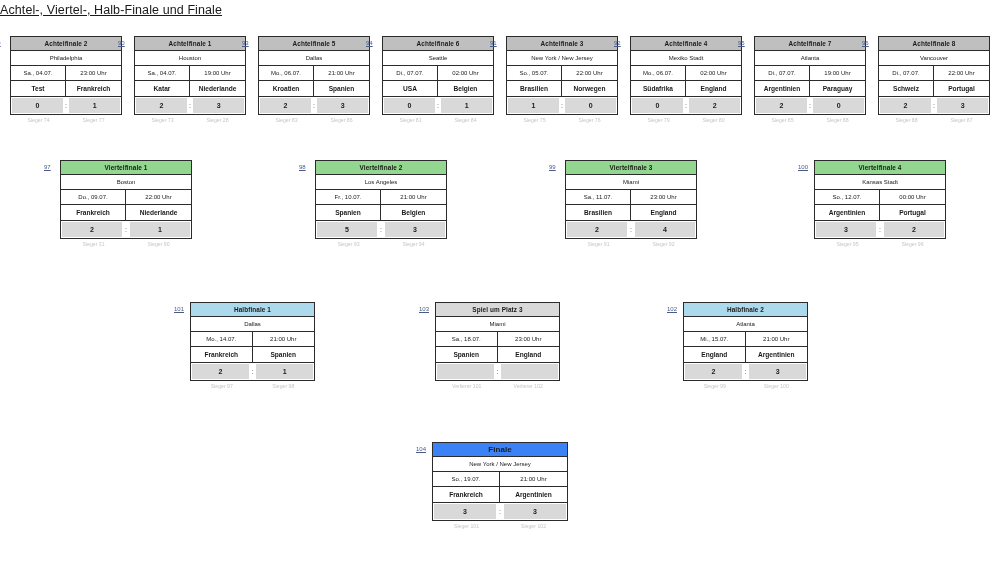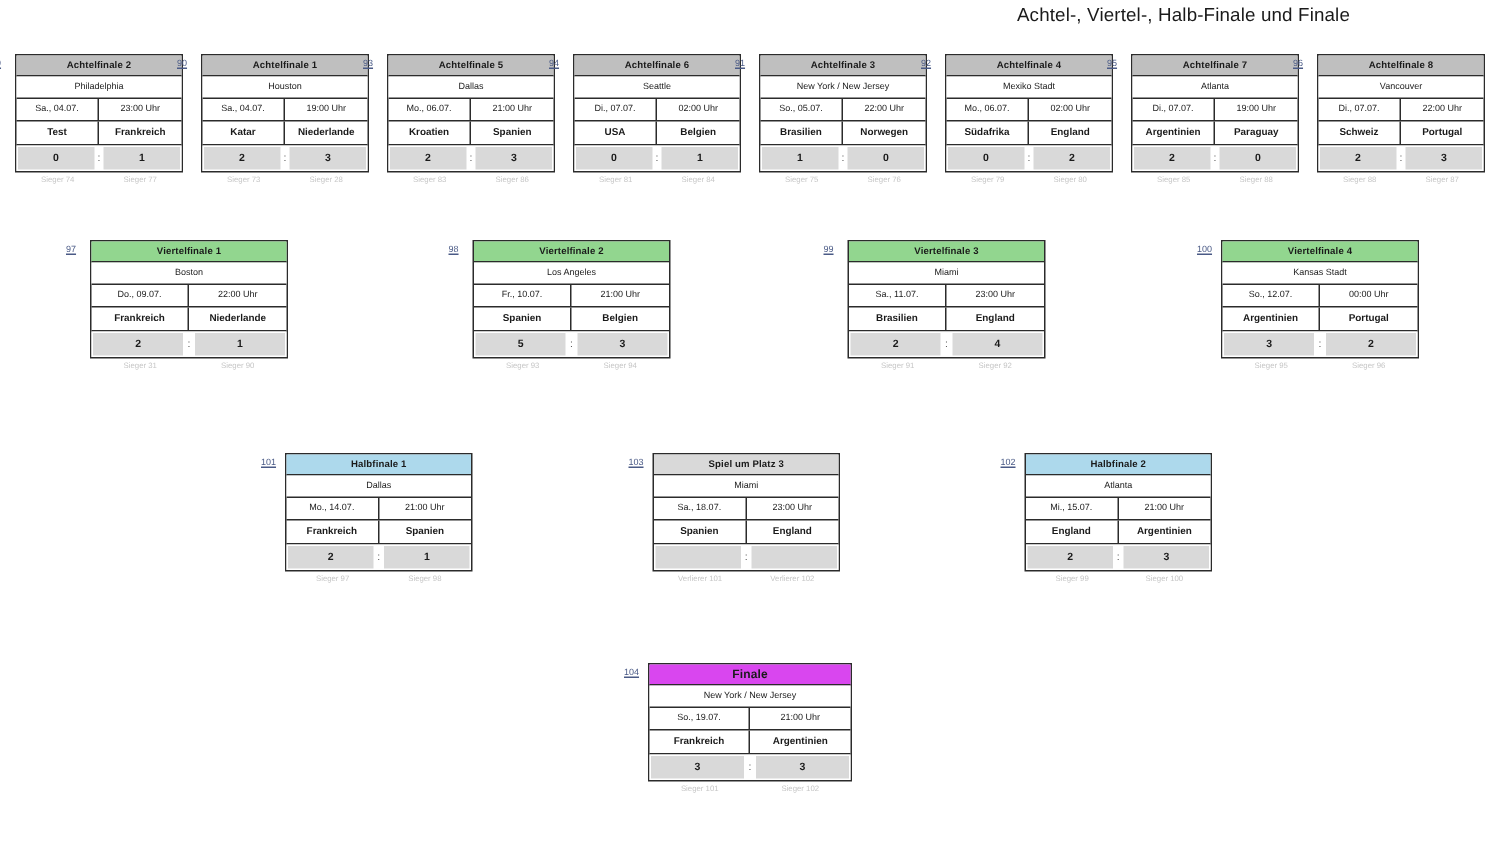--- a/index.html
+++ b/index.html
@@ -14,25 +14,26 @@
     color: #1a1a1a;
     position: relative;
     overflow: hidden;
   }
 
   #page-title {
     position: absolute;
     top: 3px;
     left: 0;
     width: 900px;
-    text-align: right;
+    text-align: left;
     font-size: 12.5px;
     font-weight: 400;
     color: #1a1a1a;
     letter-spacing: 0.1px;
+    text-decoration: underline;
   }
 
   .bracket {
     position: absolute;
     top: 0;
     left: 0;
     width: 1000px;
     height: 565px;
   }
 
@@ -62,21 +63,21 @@
     font-size: 6.4px;
     font-weight: bold;
     border-bottom: 1px solid #2b2b2b;
     box-sizing: border-box;
     letter-spacing: 0.1px;
   }
   .hdr-r16 { background: #bfbfbf; color: #1a1a1a; }
   .hdr-qf  { background: #92d68f; color: #1a1a1a; }
   .hdr-sf  { background: #add9ec; color: #1a1a1a; }
   .hdr-tp  { background: #d9d9d9; color: #1a1a1a; }
-  .hdr-final { background: #d946ef; color: #1a1a1a; font-size: 8px; }
+  .hdr-final { background: #3b82f6; color: #1a1a1a; font-size: 8px; }
 
   .match-venue {
     height: 15px;
     line-height: 15px;
     text-align: center;
     font-size: 6px;
     color: #1a1a1a;
     border-bottom: 1px solid #2b2b2b;
     box-sizing: border-box;
     background: #ffffff;

